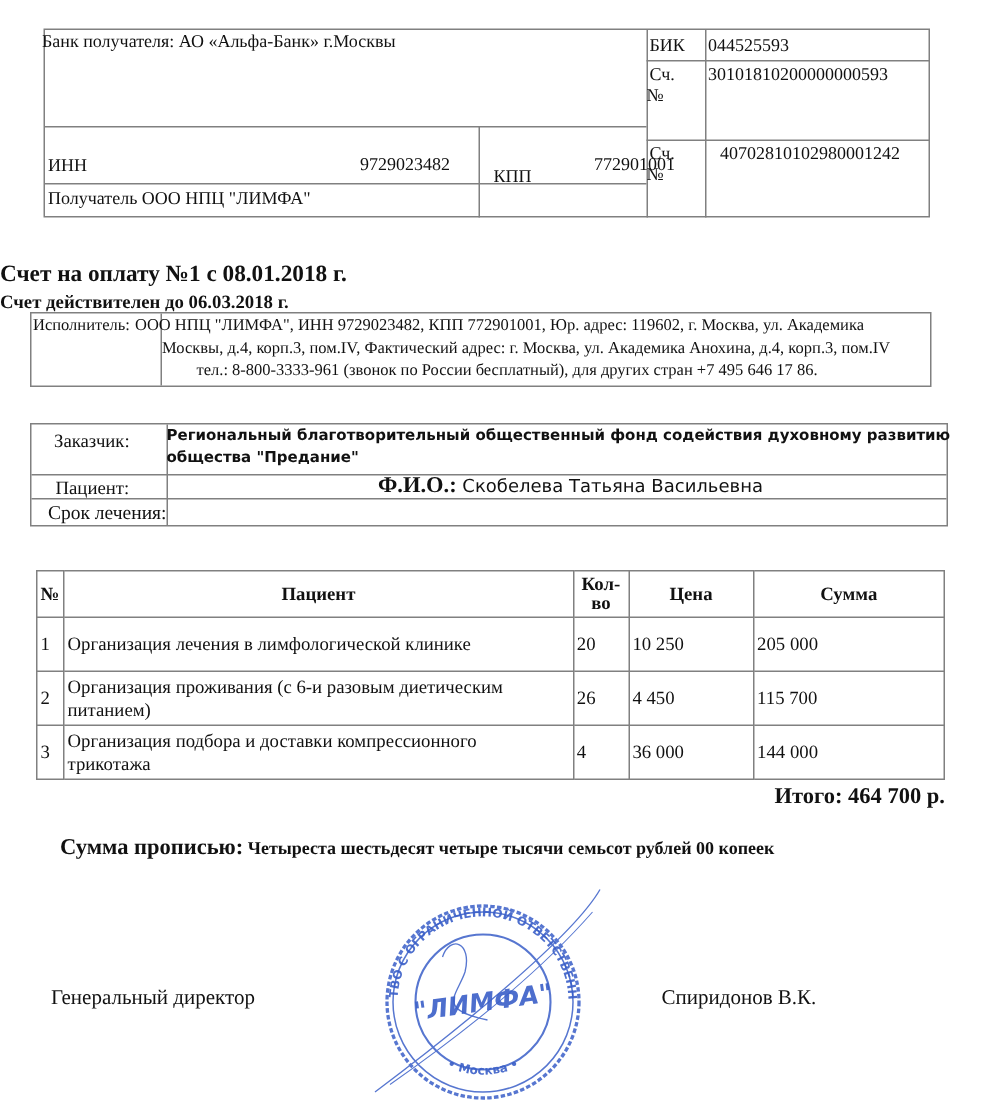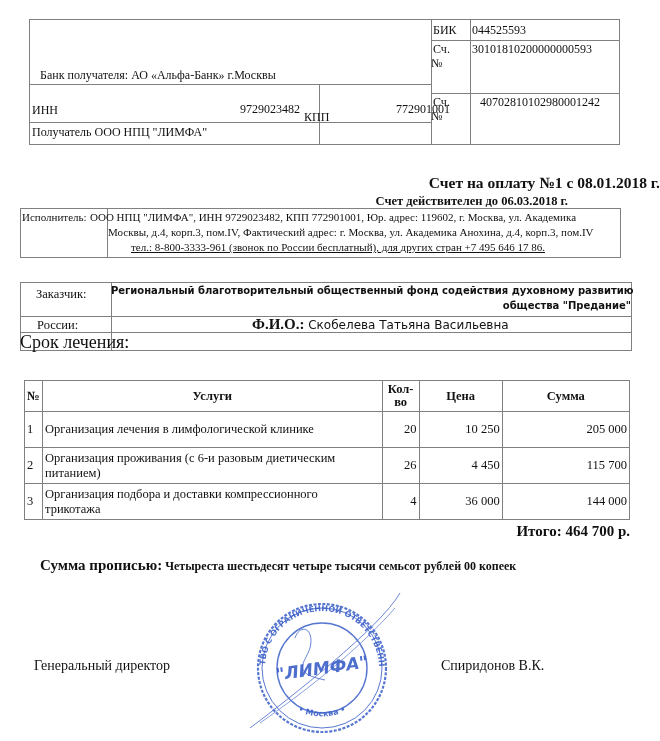--- a/index.html
+++ b/index.html
@@ -3,21 +3,21 @@
 <meta charset="utf-8">
 <style>
   html, body { margin: 0; padding: 0; background: #ffffff; }
   body { width: 660px; height: 741px; position: relative; overflow: hidden;
          font-family: "Liberation Serif", serif; color: #111; }
   .abs { position: absolute; }
   .line { position: absolute; background: #808080; }
   .t { position: absolute; font-size: 12px; white-space: nowrap; line-height: 14px; }
   .sans { font-family: "DejaVu Sans", sans-serif; }
   .b { font-weight: bold; }
-  .center { text-align: right; }
+  .center { text-align: left; }
 
   
   #bank { left: 29px; top: 19px; width: 591px; height: 126px; border: 1px solid #808080; box-sizing: border-box; }
 
   
   #exec { left: 20px; top: 208px; width: 601px; height: 50px; border: 1px solid #808080; box-sizing: border-box; }
 
   
   #cust { left: 20px; top: 282px; width: 612px; height: 69px; border: 1px solid #808080; box-sizing: border-box; }
 
@@ -36,75 +36,75 @@
 
   <div class="line" style="left:289px; top:64px; width:1px; height:61px;"></div>
   <div class="line" style="left:401px; top:0; width:1px; height:125px;"></div>
   <div class="line" style="left:440px; top:0; width:1px; height:125px;"></div>
 
   <div class="line" style="left:0; top:64px; width:401px; height:1px;"></div>
   <div class="line" style="left:401px; top:20px; width:189px; height:1px;"></div>
   <div class="line" style="left:401px; top:73px; width:189px; height:1px;"></div>
   <div class="line" style="left:0; top:102px; width:401px; height:1px;"></div>
 </div>
-<div class="t" style="left:40px; top:20px;margin-top:48px;">Банк получателя: АО «Альфа-Банк» г.Москвы</div>
+<div class="t" style="left:28px; top:20px;">Банк получателя: АО «Альфа-Банк» г.Москвы</div>
 <div class="t" style="left:433px; top:23px;">БИК</div>
 <div class="t" style="left:472px; top:23px;">044525593</div>
 <div class="t" style="left:433px; top:42px;">Сч.</div>
 <div class="t" style="left:431px; top:56px;">№</div>
 <div class="t" style="left:472px; top:42px;">30101810200000000593</div>
 
 <div class="t" style="left:32px; top:103px;">ИНН</div>
 <div class="t" style="left:240px; top:102px;">9729023482</div>
-<div class="t" style="left:304px; top:110px;">КПП</div>
+<div class="t" style="left:329px; top:110px;">КПП</div>
 <div class="t" style="left:352px; top:102px;margin-left:44px;">772901001</div>
 <div class="t" style="left:433px; top:95px;">Сч.</div>
 <div class="t" style="left:431px; top:109px;">№</div>
 <div class="t" style="left:480px; top:95px;">40702810102980001242</div>
 <div class="t" style="left:32px; top:125px;">Получатель ООО НПЦ "ЛИМФА"</div>
 
 <div class="t b center" style="left:0; width:660px; top:174px; font-size:15.5px; line-height:18px;">Счет на оплату №1 с 08.01.2018 г.</div>
 <div class="t b center" style="left:0; width:568px; top:194px; font-size:12.5px;">Счет действителен до 06.03.2018 г.</div>
 
 <div id="exec" class="abs">
   <div class="line" style="left:86px; top:0; width:1px; height:48px;"></div>
 </div>
 <div class="t" style="left:22px; top:210px; font-size:11px;">Исполнитель:</div>
 <div class="t" style="left:90px; top:210px; font-size:11px;">ООО НПЦ "ЛИМФА", ИНН 9729023482, КПП 772901001, Юр. адрес: 119602, г. Москва, ул. Академика</div>
 <div class="t" style="left:108px; top:225px; font-size:11px;">Москвы, д.4, корп.3, пом.IV, Фактический адрес: г. Москва, ул. Академика Анохина, д.4, корп.3, пом.IV</div>
-<div class="t" style="left:131px; top:240px; font-size:11px;text-decoration:underline;">тел.: 8-800-3333-961 (звонок по России бесплатный), для других стран +7 495 646 17 86.</div>
+<div class="t" style="left:131px; top:240px; font-size:11px;">тел.: 8-800-3333-961 (звонок по России бесплатный), для других стран +7 495 646 17 86.</div>
 
 <div id="cust" class="abs">
   <div class="line" style="left:90px; top:0; width:1px; height:67px;"></div>
   <div class="line" style="left:0; top:33px; width:610px; height:1px;"></div>
   <div class="line" style="left:0; top:49px; width:610px; height:1px;"></div>
 </div>
 <div class="t" style="left:36px; top:287px; font-size:12.5px;">Заказчик:</div>
 <div class="t sans b center" style="left:111px; width:520px; top:284px; font-size:10px;">Региональный благотворительный общественный фонд содействия духовному развитию</div>
 <div class="t sans b center" style="left:111px; width:520px; top:299px; font-size:10px;">общества "Предание"</div>
-<div class="t" style="left:37px; top:318px; font-size:12.5px;">России:</div>
+<div class="t" style="left:37px; top:318px; font-size:12.5px;">Пациент:</div>
 <div class="t" style="left:252px; top:315px; font-size:15px; line-height:18px;">
   <span class="b">Ф.И.О.:</span>
   <span class="sans" style="font-size:12px;">Скобелева Татьяна Васильевна</span>
 </div>
-<div class="t" style="left:20px; top:335px; font-size:18px;">Срок лечения:</div>
+<div class="t" style="left:20px; top:335px; font-size:13px;padding-left:12px;">Срок лечения:</div>
 <div class="t" style="left:113px; top:335px;"></div>
 
 <table id="svc" class="abs">
   <colgroup>
     <col style="width:18px;">
       <col style="width:339px;">
       <col style="width:37px;">
       <col style="width:83px;">
       <col style="width:127px;">
   </colgroup>
   <tbody>
       <tr>
     <th style="text-align:left;">№</th>
-    <th>Услуги</th>
+    <th>Пациент</th>
     <th style="line-height:13px;">
       <span>Кол-</span><br>
       <span>во</span>
     </th>
     <th>Цена</th>
     <th>Сумма</th>
   </tr>
   <tr>
     <td>1</td>
     <td><span>Организация лечения в лимфологической клинике</span></td>

